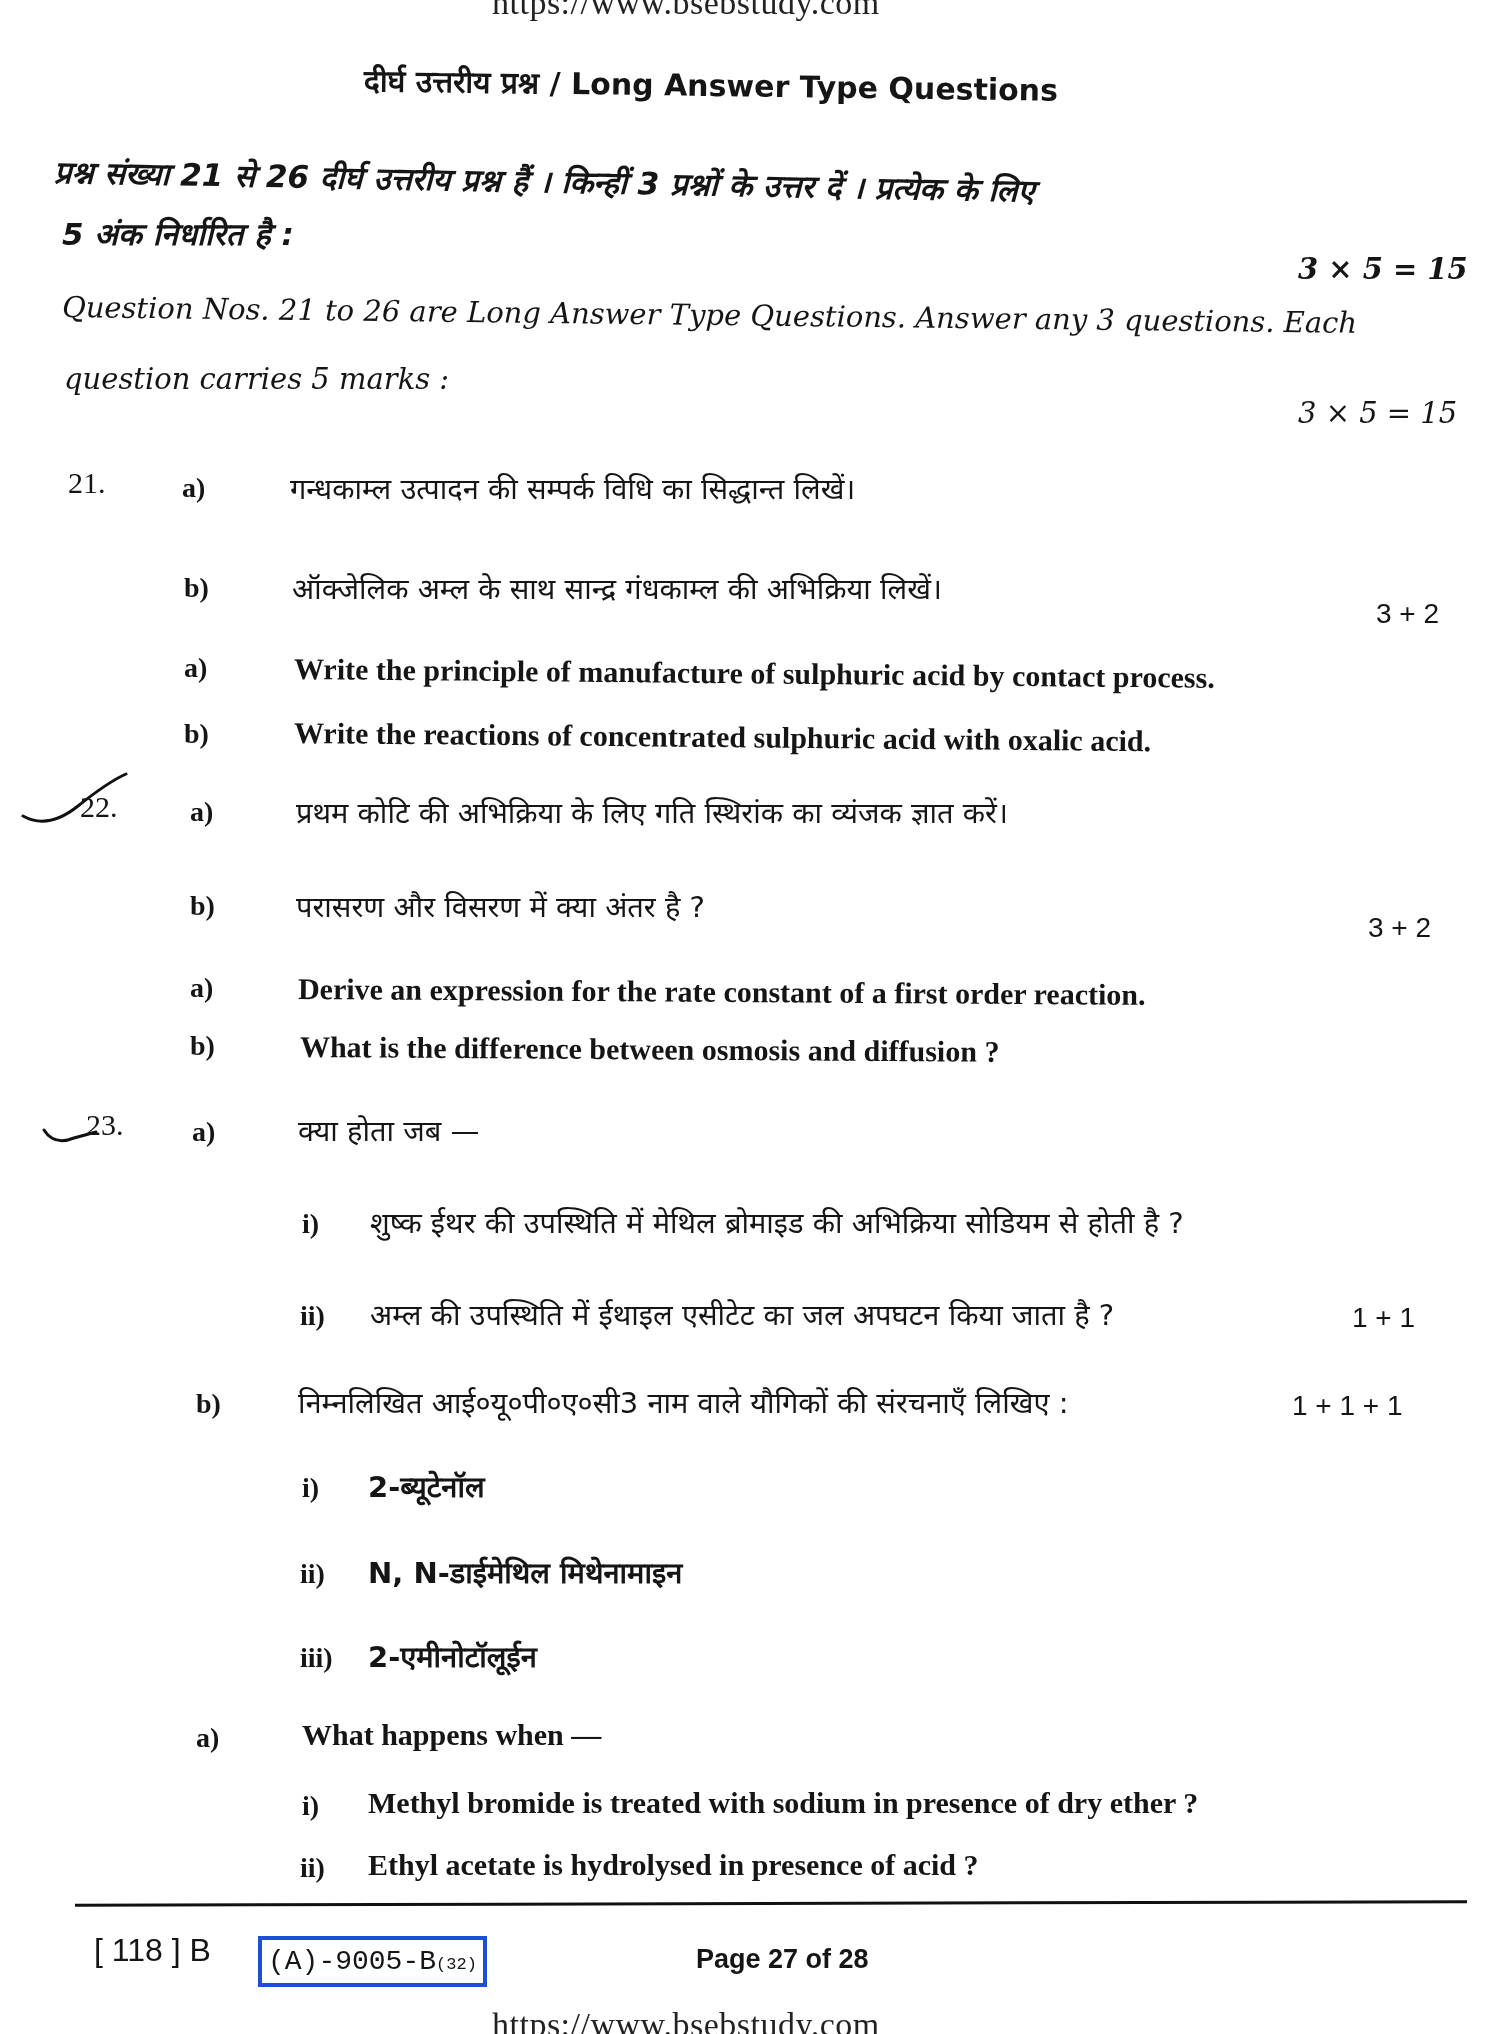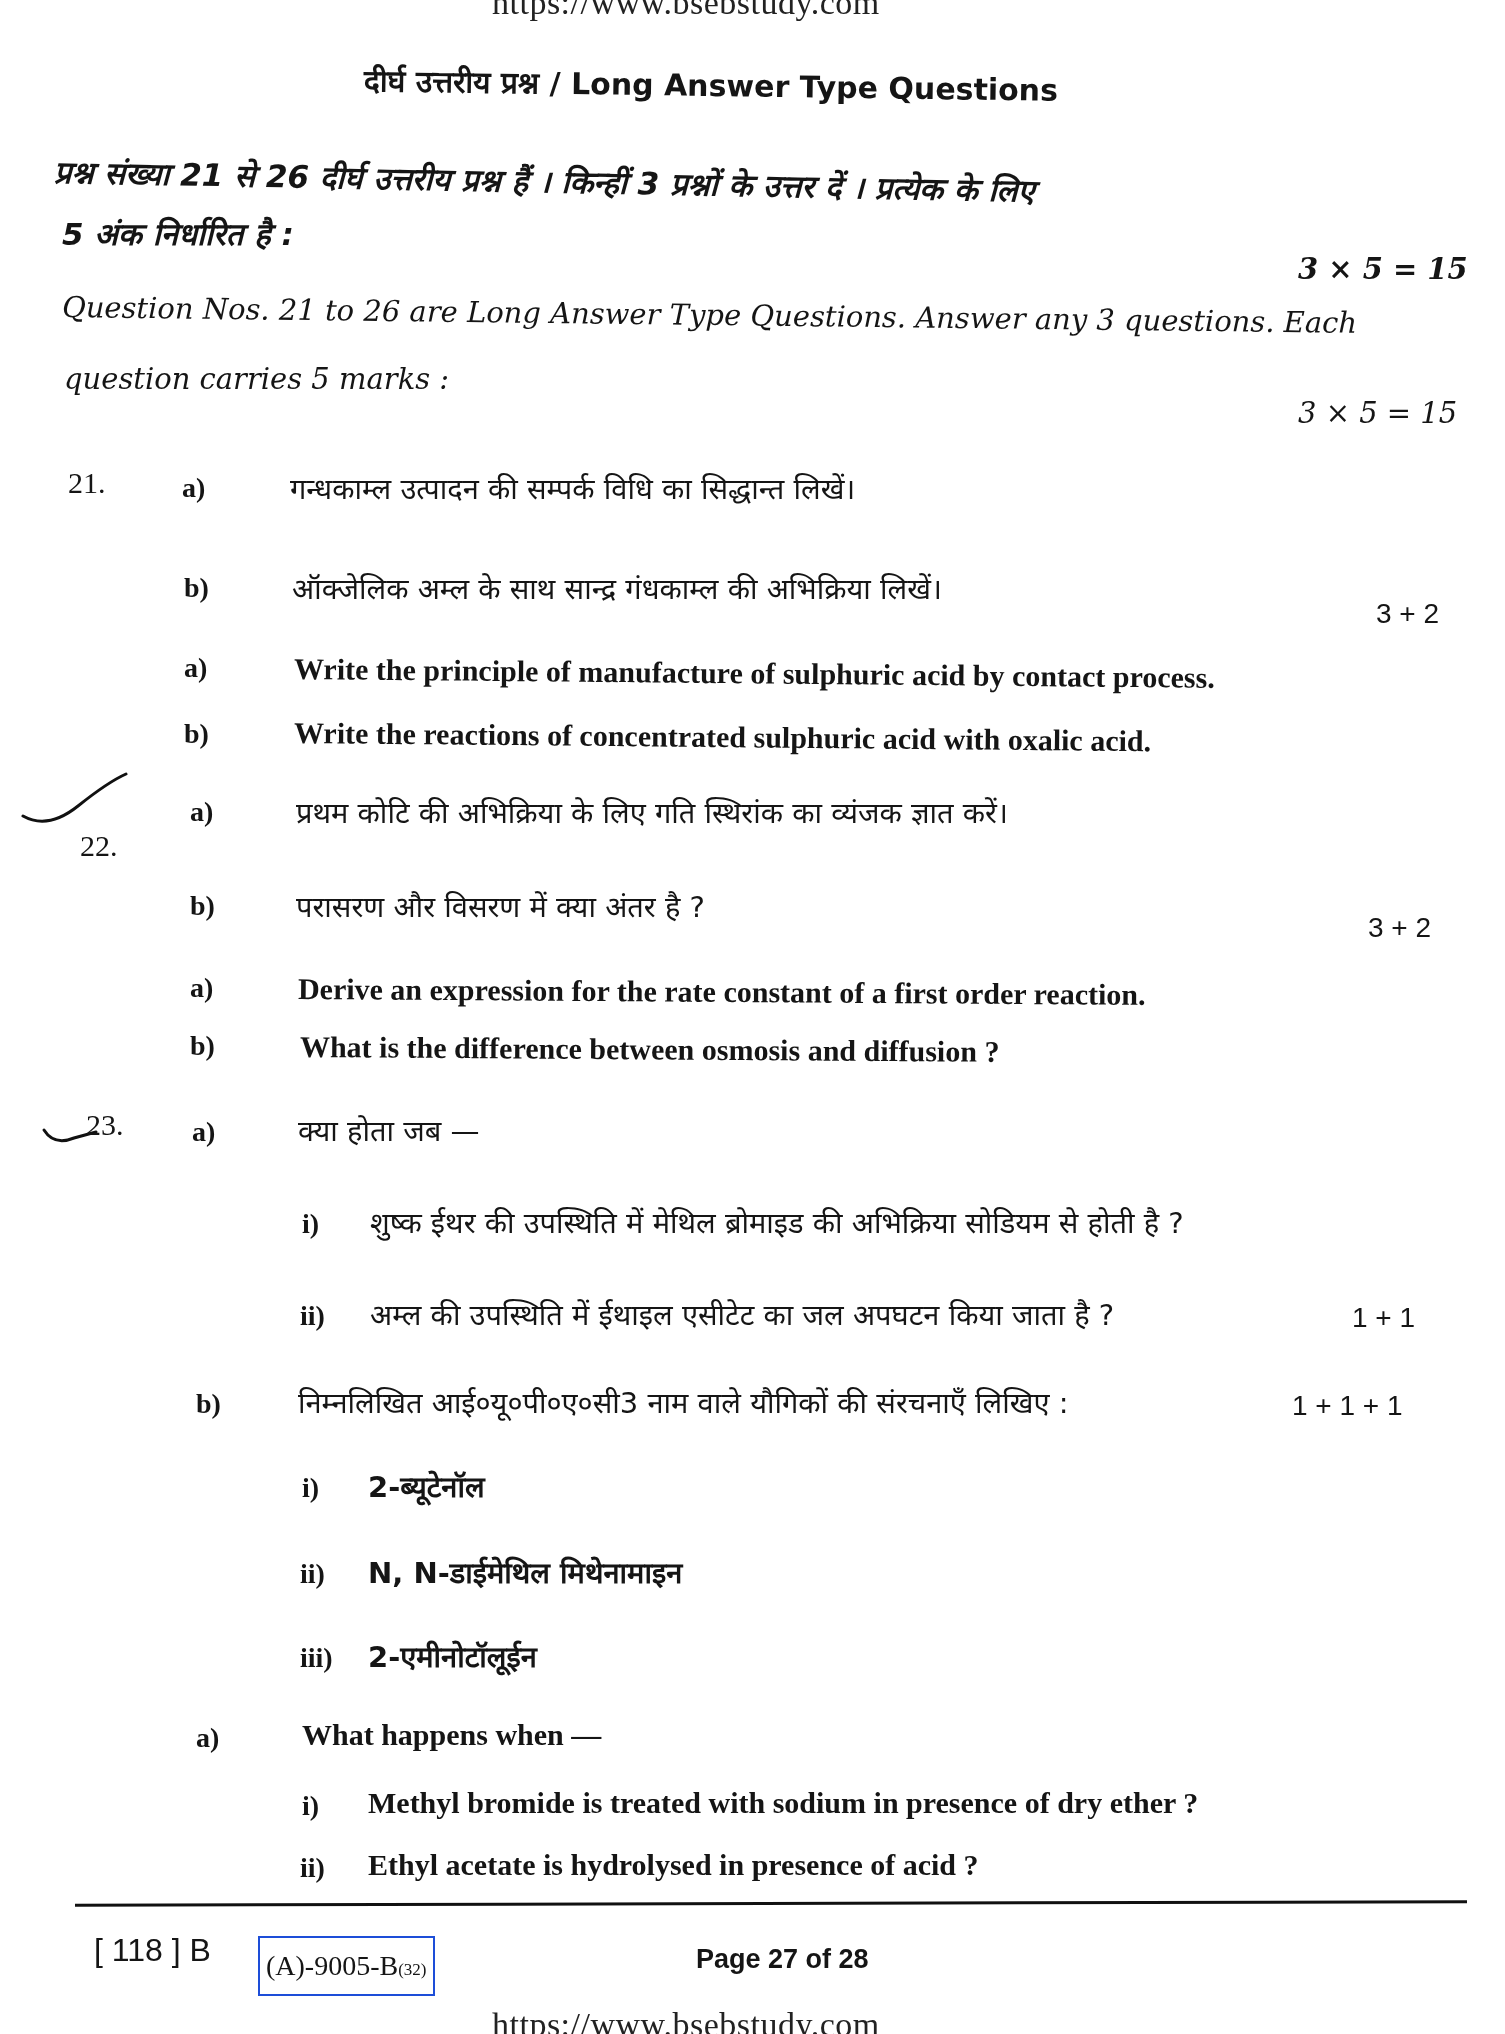--- a/index.html
+++ b/index.html
@@ -16,21 +16,21 @@
     .marks-bold { font-family: "DejaVu Serif", serif; font-weight: bold; font-style: italic; font-size: 29px; }
     .marks-it { font-family: "DejaVu Serif", serif; font-style: italic; font-size: 29px; }
     .qnum { font-family: "Liberation Serif", serif; font-size: 30px; }
     .lbl { font-family: "Liberation Serif", serif; font-weight: bold; font-size: 28px; }
     .hi { font-family: "DejaVu Sans", sans-serif; font-size: 29px; }
     .en-b { font-family: "Liberation Serif", serif; font-weight: bold; font-size: 30px; }
     .mk { font-family: "Liberation Sans", sans-serif; font-size: 28px; }
     .tick { position: absolute; }
     .footer-rule { position: absolute; left: 75px; top: 1902px; width: 1392px; height: 3px; background: #111; transform: rotate(-0.15deg); }
     .footer-code { font-family: "Liberation Sans", sans-serif; font-size: 32px; }
-    .footer-box { border: 2px solid #1d4ed8; padding: 12px 6px; font-family: Liberation Serif, serif; font-size: 28px; }
+    .footer-box { border: 4px solid #1d4ed8; padding: 6px 6px; font-family: Liberation Mono, monospace; font-size: 28px; }
     .footer-box small { font-size: 17px; }
     .footer-page { font-family: "Liberation Sans", sans-serif; font-weight: bold; font-size: 27px; }
   </style>
 </head>
 <body>
 
 <div class="abs url" style="left:492px; top:-16px;">https://www.bsebstudy.com</div>
 
 <div class="abs title" style="left:364px; top:64px; transform: rotate(0.8deg);">दीर्घ उत्तरीय प्रश्न / Long Answer Type Questions</div>
 
@@ -52,21 +52,21 @@
   <div class="abs lbl" style="left:184px; top:652px;">a)</div>
   <div class="abs en-b" style="left:294px; top:652px; transform: rotate(0.55deg); transform-origin:left;">Write the principle of manufacture of sulphuric acid by contact process.</div>
   <div class="abs lbl" style="left:184px; top:718px;">b)</div>
   <div class="abs en-b" style="left:294px; top:716px; transform: rotate(0.55deg); transform-origin:left;">Write the reactions of concentrated sulphuric acid with oxalic acid.</div>
 </div>
 
 <div>
   <svg class="tick" style="left:18px; top:760px;" width="110" height="70">
     <path d="M5 56 Q30 70 60 46 T108 14" fill="none" stroke="#111" stroke-width="3" stroke-linecap="round"></path>
   </svg>
-  <div class="abs qnum" style="left:80px; top:790px;margin-top:39px;">22.</div>
+  <div class="abs qnum" style="left:80px; top:790px;">22.</div>
   <div class="abs lbl" style="left:190px; top:796px;">a)</div>
   <div class="abs hi" style="left:296px; top:792px;">प्रथम कोटि की अभिक्रिया के लिए गति स्थिरांक का व्यंजक ज्ञात करें।</div>
   <div class="abs lbl" style="left:190px; top:890px;">b)</div>
   <div class="abs hi" style="left:296px; top:886px;">परासरण और विसरण में क्या अंतर है ?</div>
   <div class="abs mk" style="left:1368px; top:912px;">3 + 2</div>
   <div class="abs lbl" style="left:190px; top:972px;">a)</div>
   <div class="abs en-b" style="left:298px; top:972px; transform: rotate(0.4deg); transform-origin:left;">Derive an expression for the rate constant of a first order reaction.</div>
   <div class="abs lbl" style="left:190px; top:1030px;">b)</div>
   <div class="abs en-b" style="left:300px; top:1030px; transform: rotate(0.4deg); transform-origin:left;">What is the difference between osmosis and diffusion ?</div>
 </div>

